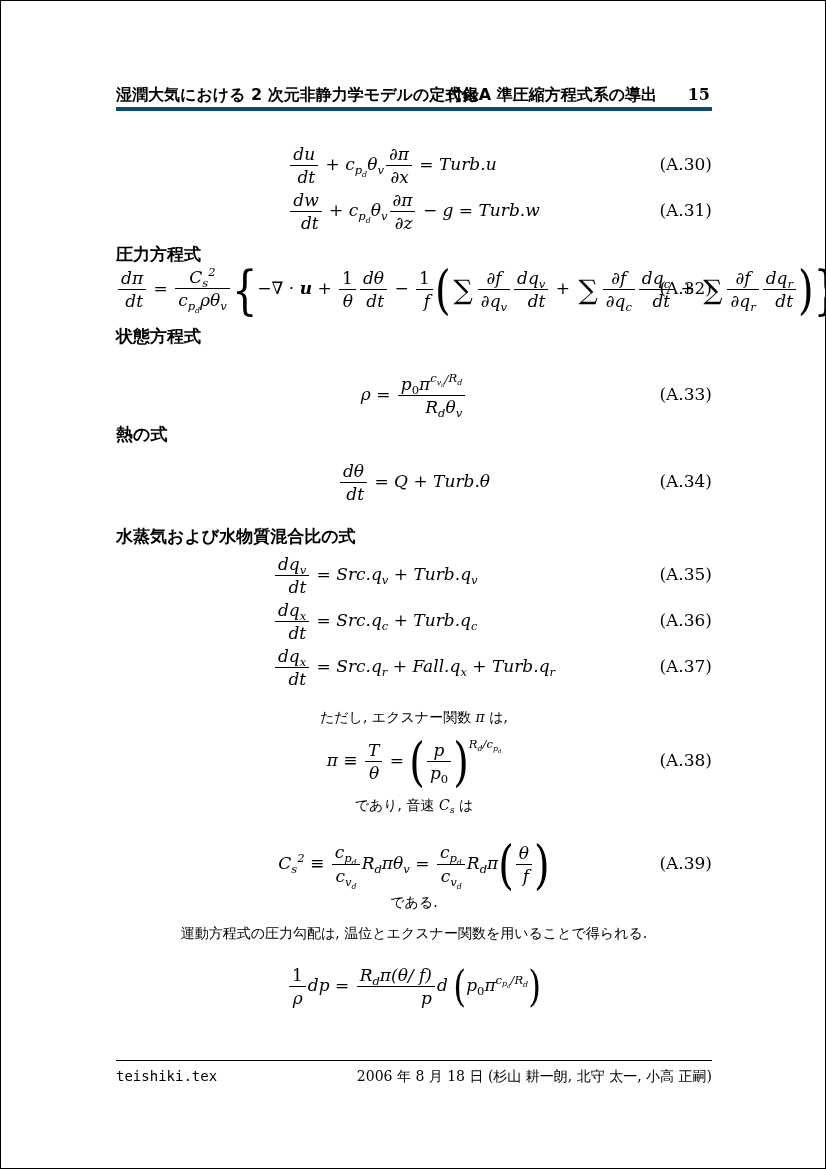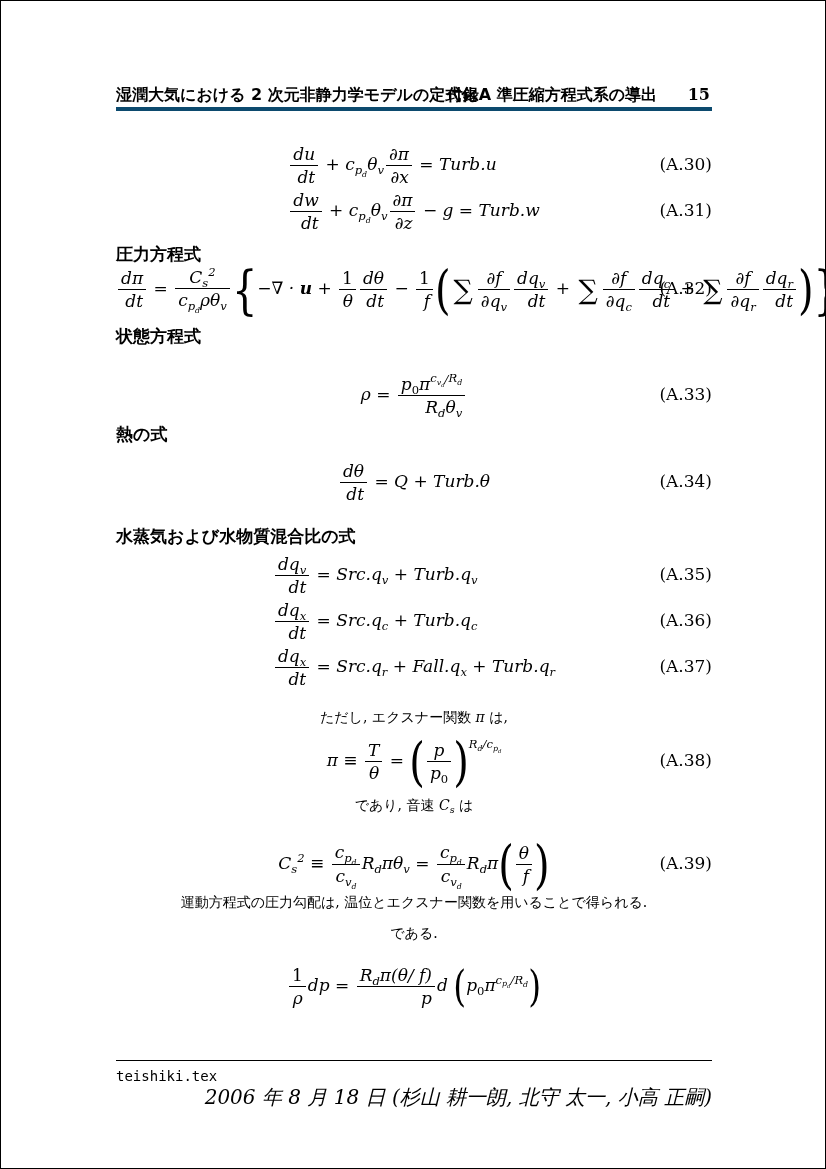--- a/index.html
+++ b/index.html
@@ -11,21 +11,21 @@
        border-bottom:4px solid #0c4a6e;font-family:"DejaVu Sans",sans-serif;
        font-size:16px;font-weight:600;white-space:nowrap;}
   .hdr-left{position:absolute;left:0;top:0;}
   .hdr-right{position:absolute;right:55px;top:0;}
   .hdr-page{position:absolute;right:2px;top:0;font-family:"DejaVu Serif",serif;
             font-weight:bold;font-size:16px;}
   
   .ftr{position:absolute;left:115px;top:1059px;width:596px;border-top:1px solid #000;
        padding-top:7px;font-size:16px;}
   .ftr-left{float:left;font-family:"DejaVu Sans Mono",monospace;font-size:14px;}
-  .ftr-right{float:right;font-family:"DejaVu Serif",serif;font-size:20px;font-style:italic;}
+  .ftr-right{float:right;font-family:"DejaVu Serif",serif;font-size:14px;}
   
   .col{position:absolute;left:115px;top:107px;width:596px;}
   .sec-heading{font-family:"DejaVu Sans",sans-serif;font-weight:bold;
                font-size:17px;line-height:18px;height:18px;}
   .para{font-size:14px;line-height:20px;height:20px;white-space:nowrap;text-align:center;}
   
   .col > :nth-child(1){margin-top:34px;}
   .col > :nth-child(2){margin-top:13px;}
   .col > :nth-child(3){margin-top:3px;}
   .col > :nth-child(4){margin-top:17px;}
@@ -142,22 +142,22 @@
       </div>
       <div class="para"><span class="jp">であり, 音速 </span><span class="grp"><span class="mi">C</span><span class="sb"><span class="mi">s</span></span></span><span class="jp"> は</span></div>
       <div class="eqblock">
         <div class="eqbodies">
           <div class="eqrow"><span class="grp"><span class="grp"><span class="mi">C</span><span class="sb"><span class="mi">s</span></span></span><span class="sp"><span class="mi">2</span></span></span><span class="mi"> ≡ </span><span class="frac"><span class="num"><span class="grp"><span class="mi">c</span><span class="sb"><span class="grp"><span class="mi">p</span><span class="sb"><span class="mi">d</span></span></span></span></span></span><span class="den"><span class="grp"><span class="mi">c</span><span class="sb"><span class="grp"><span class="mi">v</span><span class="sb"><span class="mi">d</span></span></span></span></span></span></span><span class="grp"><span class="mi">R</span><span class="sb"><span class="mi">d</span></span></span><span class="mi">π</span><span class="grp"><span class="mi">θ</span><span class="sb"><span class="mi">v</span></span></span><span class="mi"> = </span><span class="frac"><span class="num"><span class="grp"><span class="mi">c</span><span class="sb"><span class="grp"><span class="mi">p</span><span class="sb"><span class="mi">d</span></span></span></span></span></span><span class="den"><span class="grp"><span class="mi">c</span><span class="sb"><span class="grp"><span class="mi">v</span><span class="sb"><span class="mi">d</span></span></span></span></span></span></span><span class="grp"><span class="mi">R</span><span class="sb"><span class="mi">d</span></span></span><span class="mi">π</span><span class="big big3">(</span><span class="frac"><span class="num"><span class="mi">θ</span></span><span class="den"><span class="mi">f</span></span></span><span class="big big3">)</span></div>
         </div>
         <div class="eqnums">
           <div class="eqnum">(A.39)</div>
         </div>
       </div>
+      <div class="para"><span class="jp">である.</span></div>
       <div class="para"><span class="jp">運動方程式の圧力勾配は, 温位とエクスナー関数を用いることで得られる.</span></div>
-      <div class="para"><span class="jp">である.</span></div>
       <div class="eqblock">
         <div class="eqbodies">
           <div class="eqrow"><span class="frac"><span class="num"><span class="rm">1</span></span><span class="den"><span class="mi">ρ</span></span></span><span class="mi">dp</span><span class="mi"> = </span><span class="frac"><span class="num"><span class="grp"><span class="mi">R</span><span class="sb"><span class="mi">d</span></span></span><span class="mi">π(θ/ f)</span></span><span class="den"><span class="mi">p</span></span></span><span class="mi">d </span><span class="big big2">(</span><span class="grp"><span class="mi">p</span><span class="sb"><span class="rm">0</span></span></span><span class="grp"><span class="mi">π</span><span class="sp"><span class="grp"><span class="mi">c</span><span class="sb"><span class="grp"><span class="mi">p</span><span class="sb"><span class="mi">d</span></span></span></span></span><span class="mi">/</span><span class="grp"><span class="mi">R</span><span class="sb"><span class="mi">d</span></span></span></span></span><span class="big big2">)</span></div>
         </div>
         <div class="eqnums">
           <div class="eqnum"></div>
         </div>
       </div>
     </div>
 

